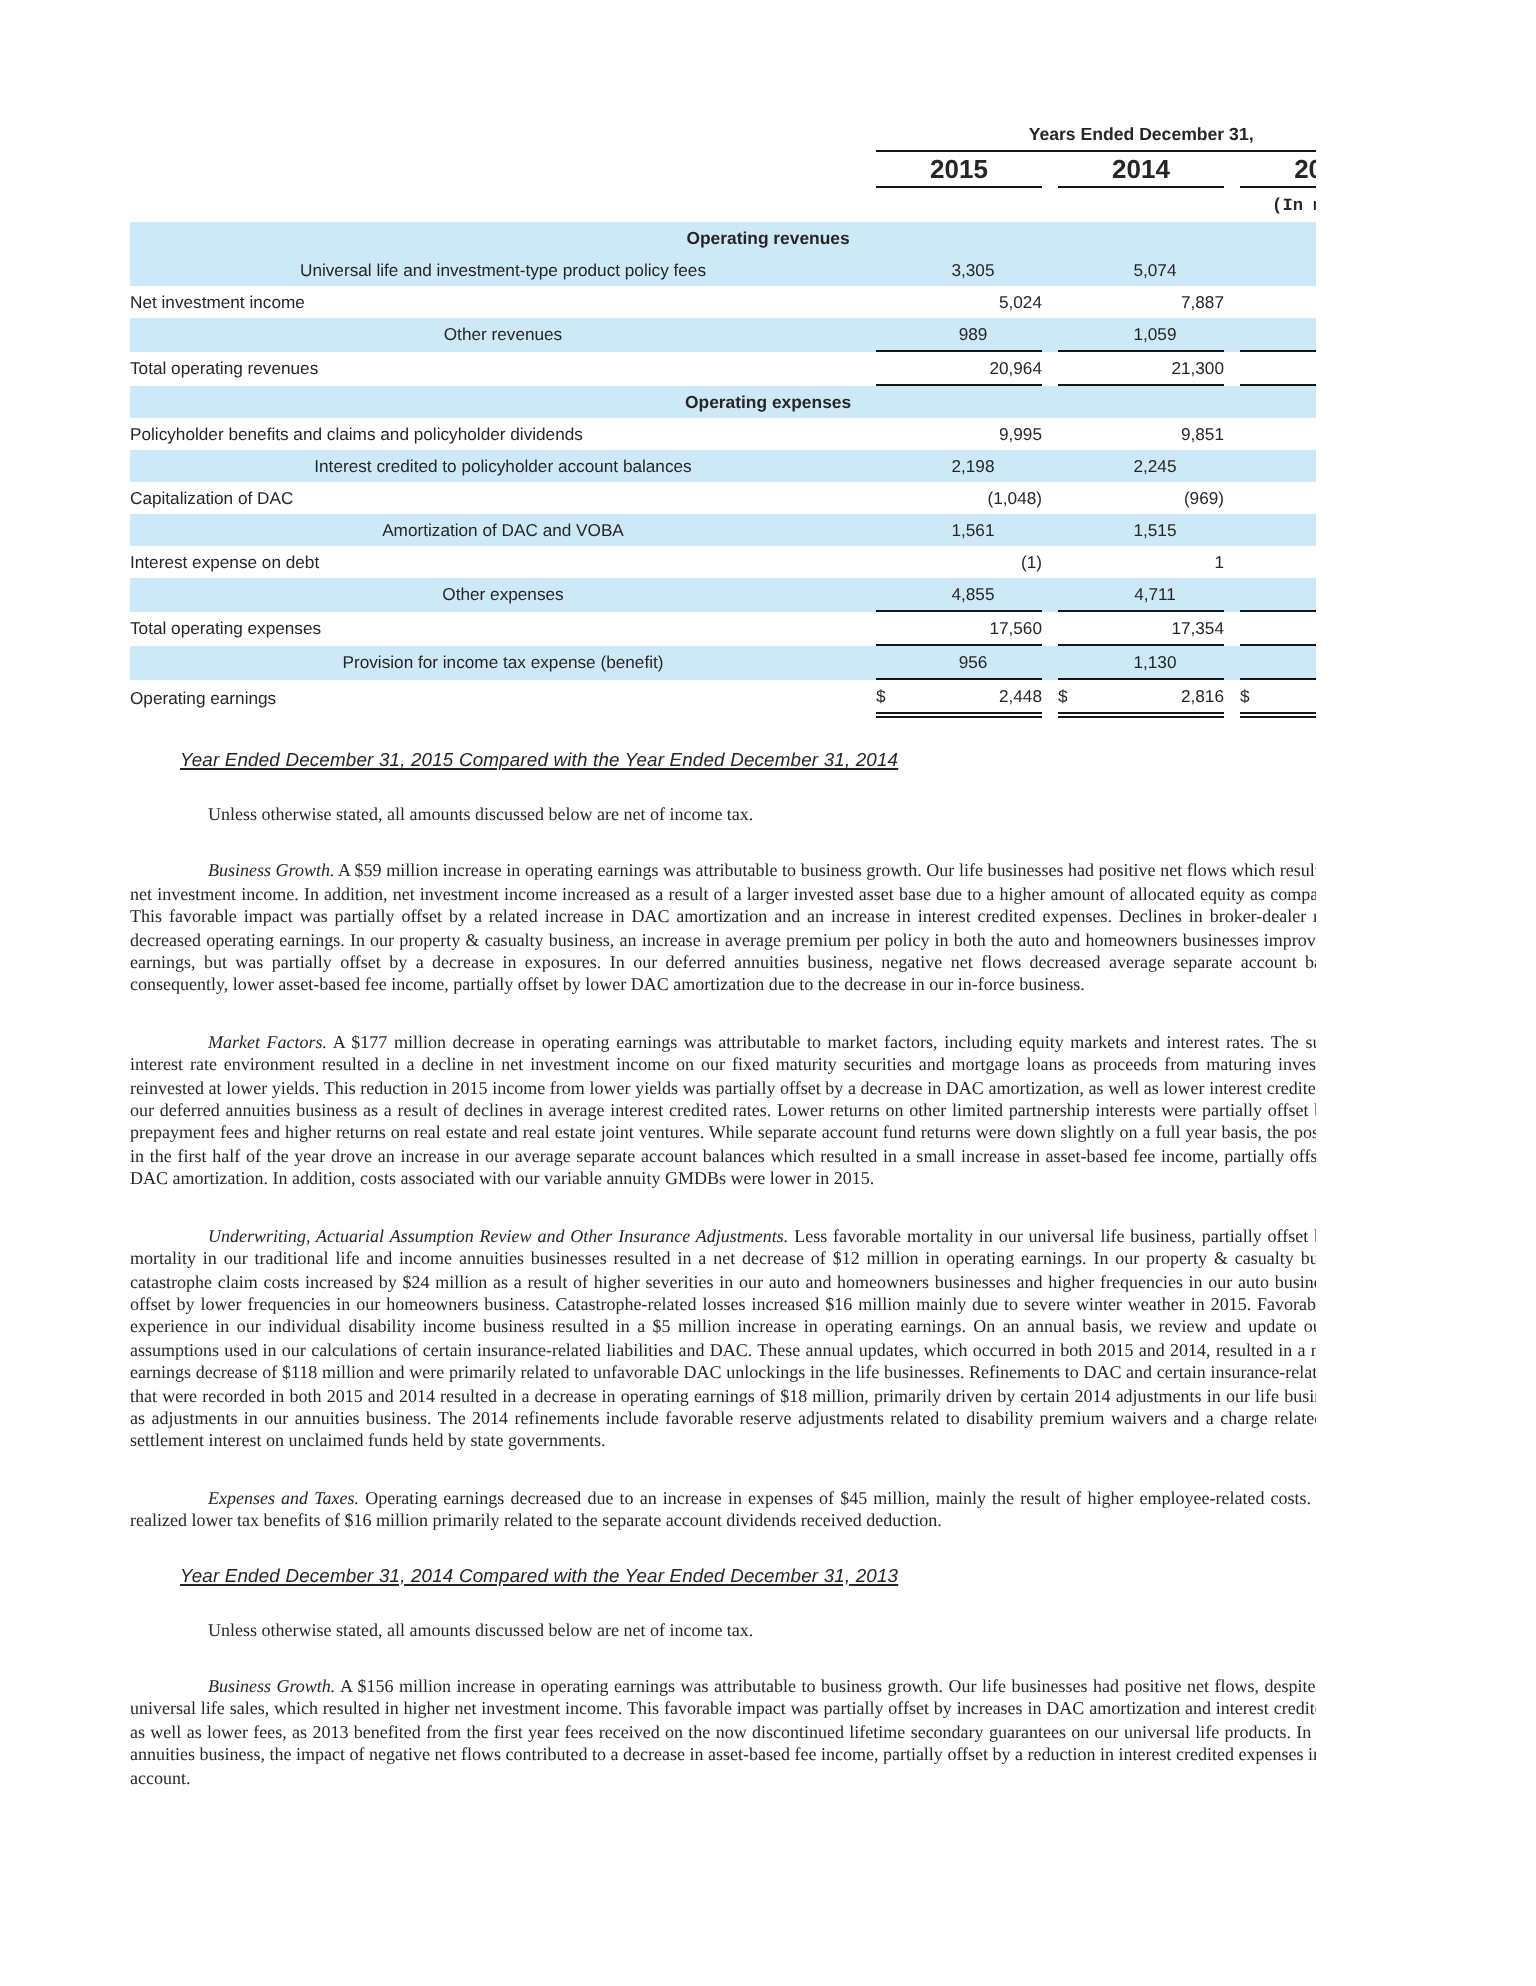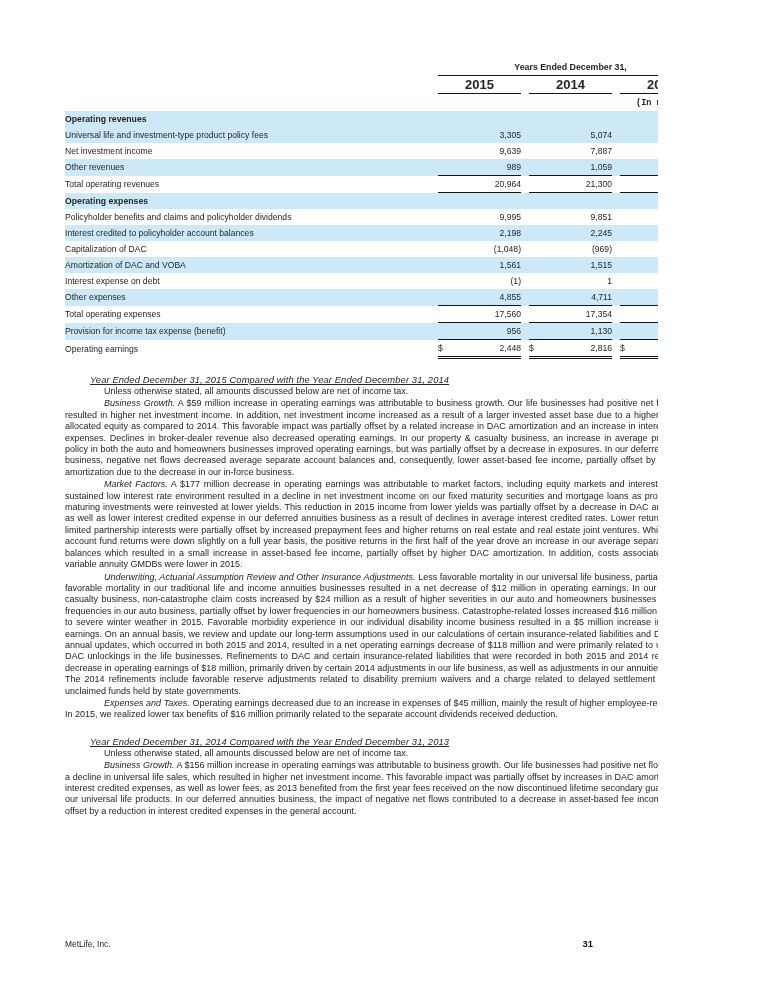--- a/index.html
+++ b/index.html
@@ -9,40 +9,40 @@
   }
   .content { position:absolute; left:65px; top:58px; width:638px; }
 
   
   table.fin { border-collapse:collapse; width:638px; table-layout:fixed; font-size:8.6px; color:#262626; }
   table.fin td { padding:0; vertical-align:middle; height:16px; overflow:hidden; white-space:nowrap; }
   td.lbl { padding-left:3px; }
   td.cur { text-align:left; padding-left:2px; }
   td.val { text-align:right; padding-right:2px; }
   td.gap { }
-  tr.blue td, tr.section td { background:#cde9f7; }
+  tr.blue td, tr.section td { background:#cde9f7;text-align:center; }
   tr.section td { font-weight:bold; font-size:8.7px; }
   .ind1 { padding-left:15px; }
   .ind2 { padding-left:27px; }
   tr.hrow td { height:17px; }
   .yrhead { text-align:center; font-weight:bold; font-size:8.8px; border-bottom:1.4px solid #151515; }
   .yr { text-align:center; font-weight:bold; font-size:13px; border-bottom:1.4px solid #151515; }
   .units { text-align:right; font-weight:bold; font-size:8.6px; height:19px;font-family:Liberation Mono, monospace; }
   tr.ruleTB td.cur, tr.ruleTB td.val { border-top:1.4px solid #151515; border-bottom:1.4px solid #151515; }
   tr.ruleB td.cur, tr.ruleB td.val { border-bottom:1.4px solid #151515; }
   tr.ruleD td.cur, tr.ruleD td.val { border-bottom:3px double #151515; }
 
   
   .hd {
     font-style:italic; font-weight:400; font-size:9.4px; color:#262626;
     text-decoration:underline; margin:15px 0 0 25px; letter-spacing:0.1px;
   }
   .para {
     font-size:9px; line-height:11.4px; text-align:justify; text-indent:39px;
-    margin:1px 0 0 0; color:#262626;
+    margin:17px 0 0 0; color:#262626;font-family:Liberation Serif, serif;
   }
   .para.single { text-align:left; }
   .lead { font-style:italic; }
 
   
   .footer {
     position:absolute; left:65px; right:65px; top:938px;
     display:flex; justify-content:space-between; align-items:baseline;
     font-size:8.4px; color:#262626;
   }
@@ -95,21 +95,21 @@
         <td class="gap"></td>
         <td class="cur"></td>
         <td class="val">5,074</td>
         <td class="gap"></td>
         <td class="cur"></td>
         <td class="val">4,912</td>
       </tr>
       <tr>
         <td class="lbl">Net investment income</td>
         <td class="cur"></td>
-        <td class="val">9,639</td>
+        <td class="val">5,024</td>
         <td class="gap"></td>
         <td class="cur"></td>
         <td class="val">7,887</td>
         <td class="gap"></td>
         <td class="cur"></td>
         <td class="val">7,796</td>
       </tr>
       <tr class="blue">
         <td class="lbl">Other revenues</td>
         <td class="cur"></td>
@@ -251,17 +251,13 @@
     <p class="para"><span class="lead">Expenses and Taxes.</span> <span>Operating earnings decreased due to an increase in expenses of $45 million, mainly the result of higher employee-related costs. In 2015, we realized lower tax benefits of $16 million primarily related to the separate account dividends received deduction.</span></p>
 
     <div class="hd">Year Ended December 31, 2014 Compared with the Year Ended December 31, 2013</div>
 
     <p class="para single">Unless otherwise stated, all amounts discussed below are net of income tax.</p>
 
     <p class="para"><span class="lead">Business Growth.</span> <span>A $156 million increase in operating earnings was attributable to business growth. Our life businesses had positive net flows, despite a decline in universal life sales, which resulted in higher net investment income. This favorable impact was partially offset by increases in DAC amortization and interest credited expenses, as well as lower fees, as 2013 benefited from the first year fees received on the now discontinued lifetime secondary guarantees on our universal life products. In our deferred annuities business, the impact of negative net flows contributed to a decrease in asset-based fee income, partially offset by a reduction in interest credited expenses in the general account.</span></p>
 
   </div>
 
-  <div class="footer">
-    <span>MetLife, Inc.</span>
-    <span class="pageno">31</span>
-  </div>
 </div>
 
 </body></html>

